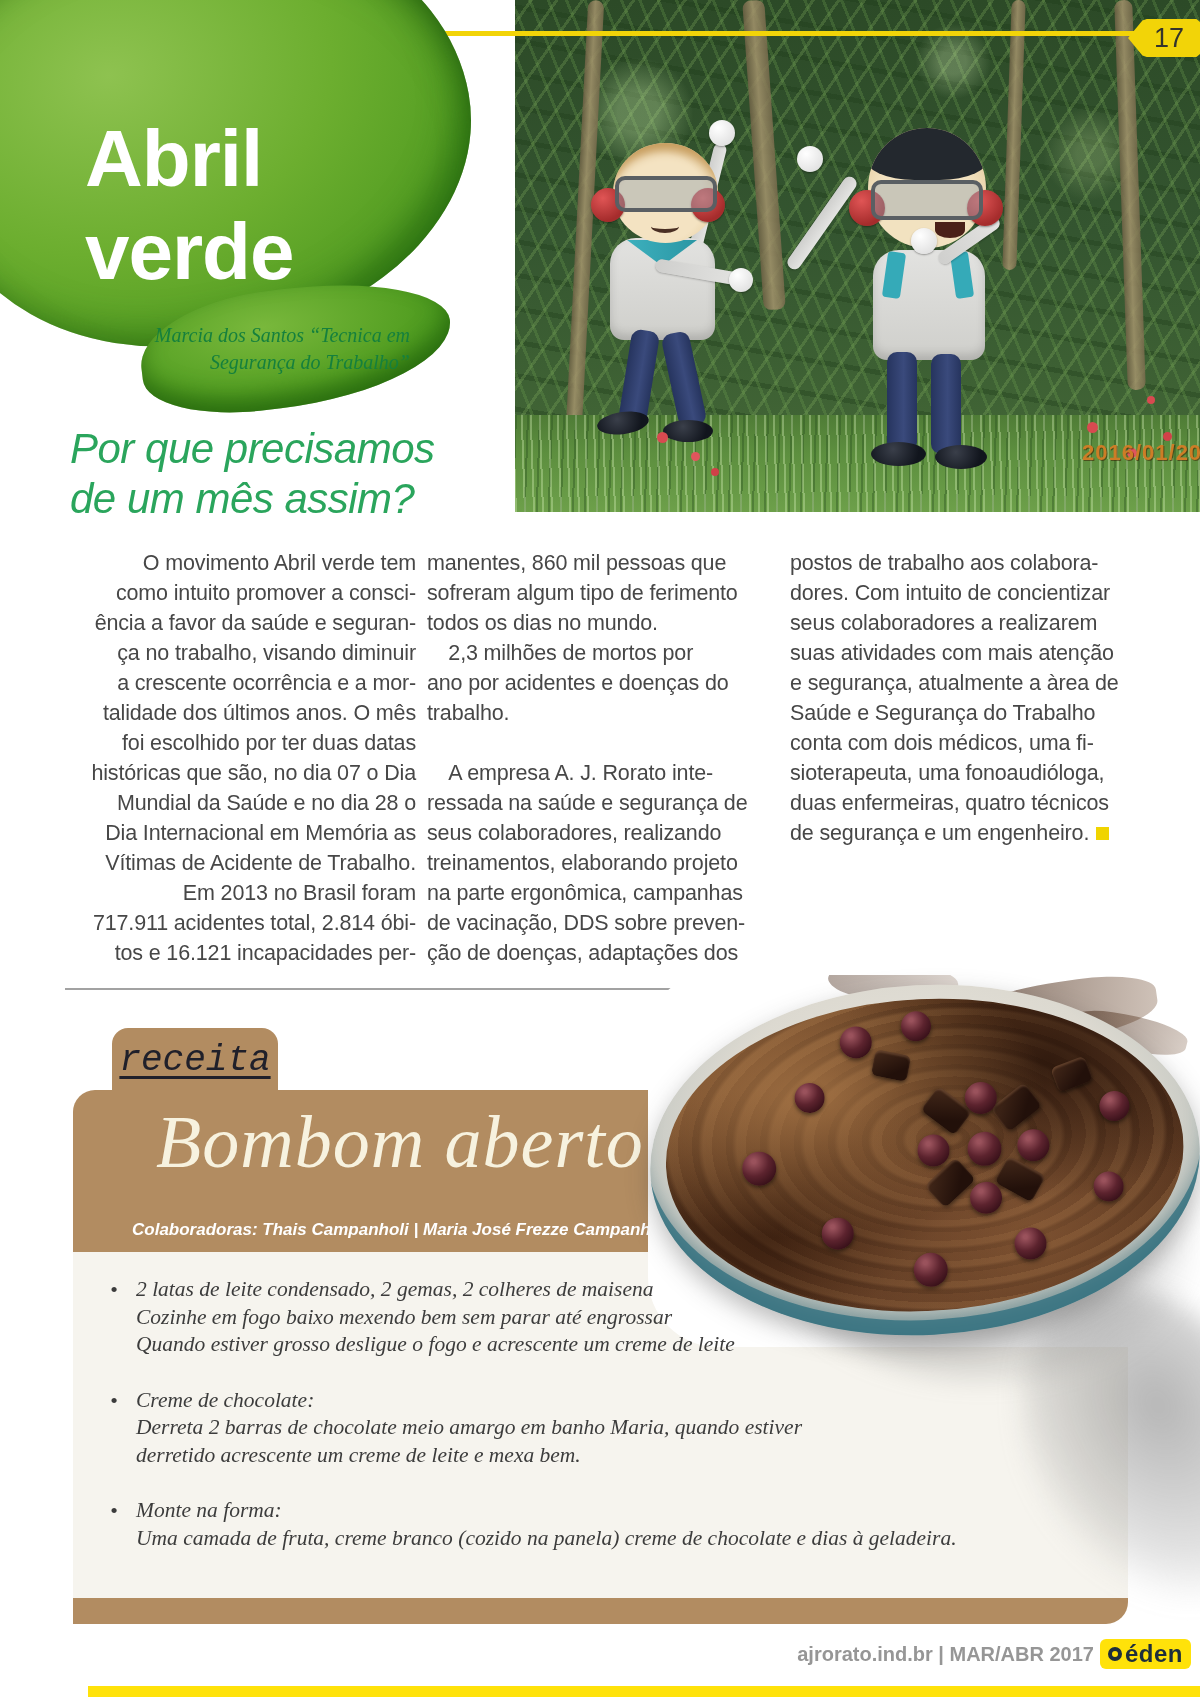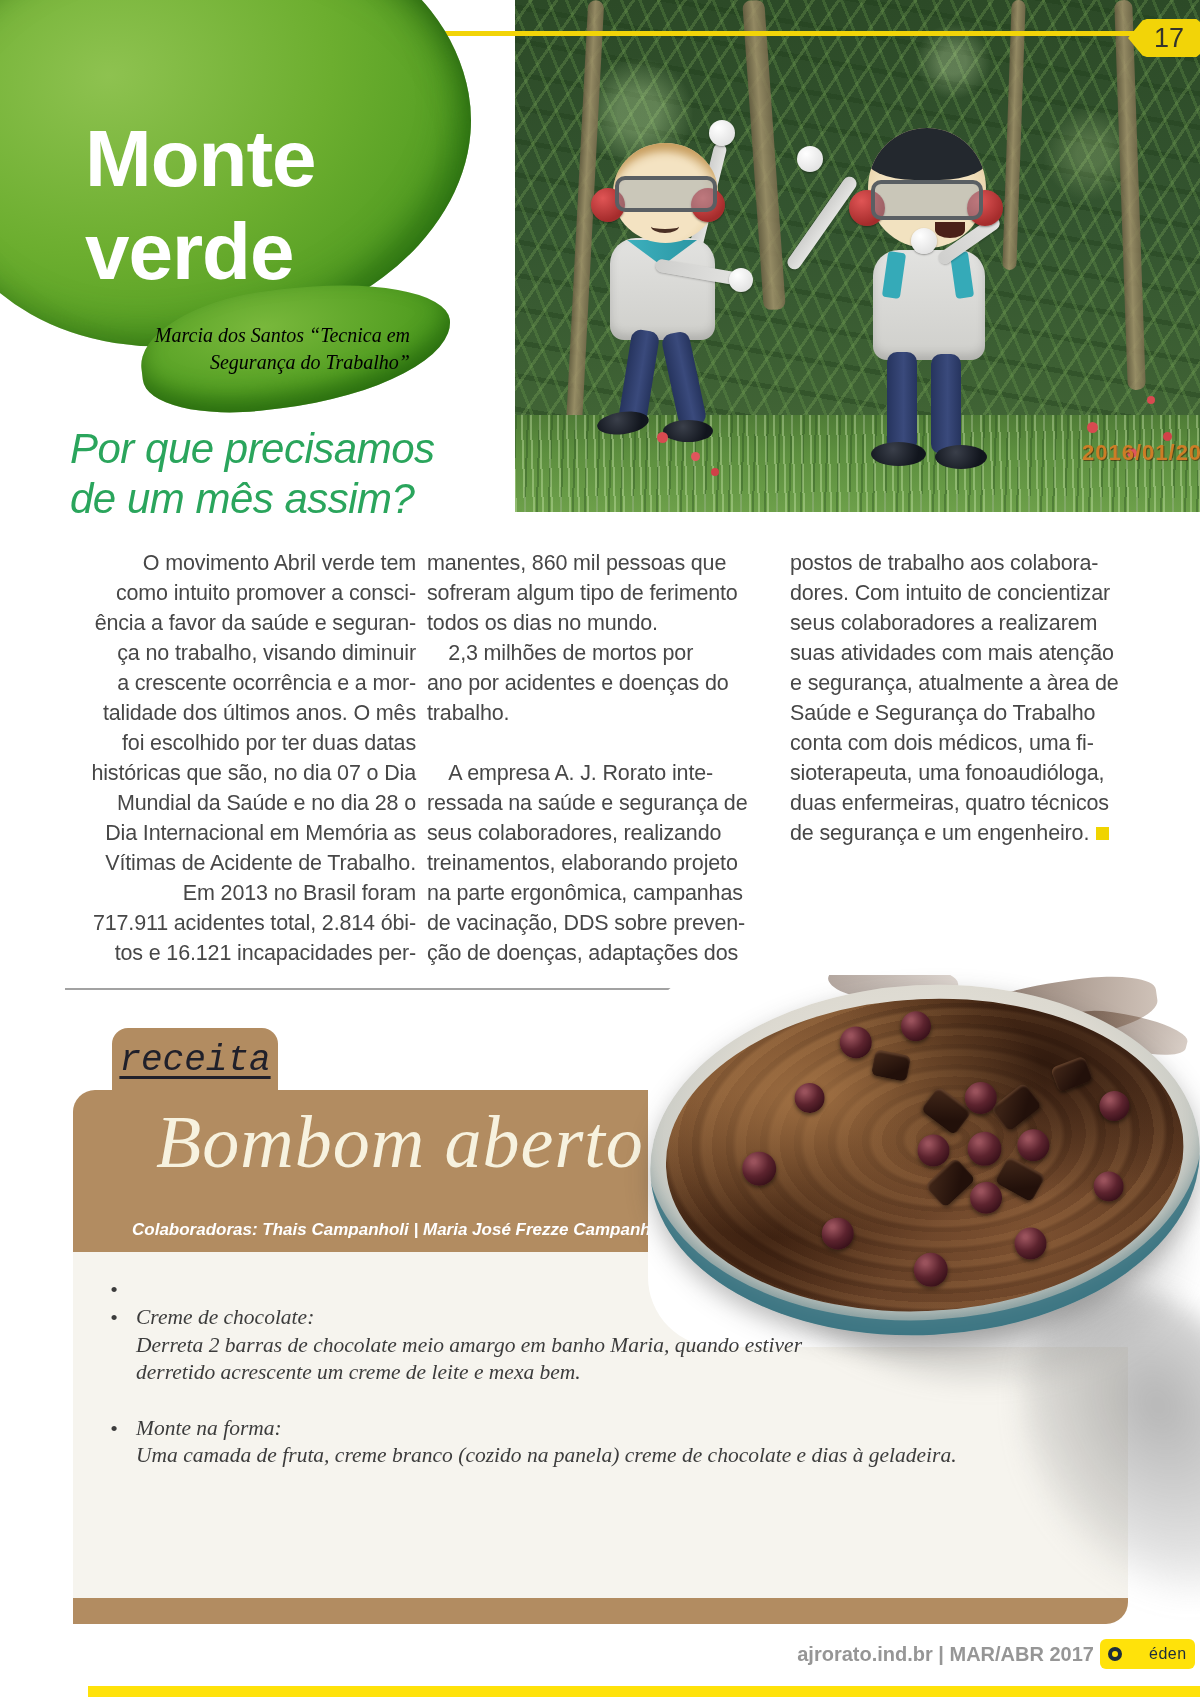--- a/index.html
+++ b/index.html
@@ -55,21 +55,21 @@
     border-radius:40% 60% 52% 48% / 42% 58% 50% 50%;
     background:radial-gradient(at 35% 35%, #8ec250 0%, #6cae2f 45%, #57a024 70%, #3a8a18 88%, #267312 100%);
     box-shadow:inset 0 28px 45px -15px rgba(15,70,5,.75), inset -15px -22px 38px -10px rgba(25,90,10,.6);}
   .blob-lobe{position:absolute;left:140px;top:288px;width:312px;height:118px;z-index:3;
     transform:rotate(-7deg);
     border-radius:45% 55% 60% 40% / 55% 45% 60% 40%;
     background:radial-gradient(at 40% 30%, #79b83c 0%, #55a023 55%, #3a8a16 85%, #2b7611 100%);
     box-shadow:inset 0 -14px 22px rgba(20,80,5,.55);}
   .masthead{position:absolute;left:85px;top:112px;z-index:4;color:#fff;font-weight:bold;
     font-size:80px;line-height:93px;letter-spacing:-1px;}
-  .attribution{position:absolute;left:130px;top:322px;width:280px;z-index:4;color:#000000;
+  .attribution{position:absolute;left:130px;top:322px;width:280px;z-index:4;color:#15803d;
     font-family:"Liberation Serif",serif;font-style:italic;font-size:20px;line-height:27px;text-align:right;}
   .subtitle{position:absolute;left:70px;top:424px;z-index:4;color:var(--green-heading);
     font-style:italic;font-size:42px;line-height:50px;letter-spacing:-0.5px;}
 
   
   .col{position:absolute;top:548px;width:352px;color:var(--body-text);
     font-size:21.5px;line-height:30px;letter-spacing:-0.15px;white-space:pre-line;z-index:2;}
   .endmark{display:inline-block;width:13px;height:13px;background:#f0d400;margin-left:7px;}
 
   
@@ -121,21 +121,21 @@
   .chunk{position:absolute;width:42px;height:30px;border-radius:6px;
     background:linear-gradient(145deg,#44291a,#22100a 70%);
     box-shadow:inset 0 2px 2px rgba(180,130,90,.3), 0 2px 4px rgba(0,0,0,.5);}
 
   
   .footer-info{position:absolute;right:106px;top:1643px;font-size:20px;font-weight:bold;
     color:var(--footer-text);z-index:2;}
   .logo{position:absolute;left:1100px;top:1639px;height:30px;padding:0 8px;background:var(--bright-yellow);
     border-radius:6px;display:flex;align-items:center;gap:3px;z-index:2;}
   .logo .ring{width:14px;height:14px;border:4px solid var(--navy);border-radius:50%;}
-  .logo .word{font-size:16px;font-weight:normal;color:var(--navy);letter-spacing:.5px;margin-left:24px;}
+  .logo .word{font-size:24px;font-weight:bold;color:var(--navy);letter-spacing:.5px;}
   .bottom-bar{position:absolute;left:88px;top:1686px;width:1112px;height:11px;background:var(--bright-yellow);z-index:2;}
 </style>
 </head>
 <body>
 
 <div class="page">
 
   <div class="photo">
     <div class="trunk" style="left:62px;top:0;width:16px;height:430px;transform:rotate(3deg);"></div>
     <div class="trunk" style="left:238px;top:0;width:22px;height:310px;transform:rotate(-4deg);"></div>
@@ -190,21 +190,21 @@
   <div class="timestamp" style="left:1082px;">2016/01/20</div>
 
   <div class="topline"></div>
   <div class="page-tab">
     <span>17</span>
   </div>
 
   <div class="blob-main"></div>
   <div class="blob-lobe"></div>
   <div class="masthead">
-    <div>Monte</div>
+    <div>Abril</div>
     <div>verde</div>
   </div>
   <div class="attribution" style="white-space:pre-line;">Marcia dos Santos “Tecnica em
 Segurança do Trabalho”</div>
   <div class="subtitle" style="white-space:pre-line;">Por que precisamos
 de um mês assim?</div>
 
   <div class="col" style="left:64px;text-align:right;"> O movimento Abril verde tem
 como intuito promover a consci-
 ência a favor da saúde e seguran-
@@ -250,20 +250,23 @@
   <div class="recipe-body"></div>
   <div class="recipe-foot"></div>
   <div class="recipe-tab">
     <span>receita</span>
   </div>
   <div class="recipe-title">Bombom aberto</div>
   <div class="recipe-collab">Colaboradoras: Thais Campanholi | Maria José Frezze Campanholi</div>
 
   <ul class="recipe-list">
     <li>
+      <div class="item-lines">2 latas de leite condensado, 2 gemas, 2 colheres de maisena
+Cozinhe em fogo baixo mexendo bem sem parar até engrossar
+Quando estiver grosso desligue o fogo e acrescente um creme de leite</div>
     </li>
     <li>
       <div>Creme de chocolate:</div>
       <div class="item-lines">Derreta 2 barras de chocolate meio amargo em banho Maria, quando estiver
 derretido acrescente um creme de leite e mexa bem.</div>
     </li>
     <li>
       <div>Monte na forma:</div>
       <div class="item-lines">Uma camada de fruta, creme branco (cozido na panela) creme de chocolate e dias à geladeira.</div>
     </li>

